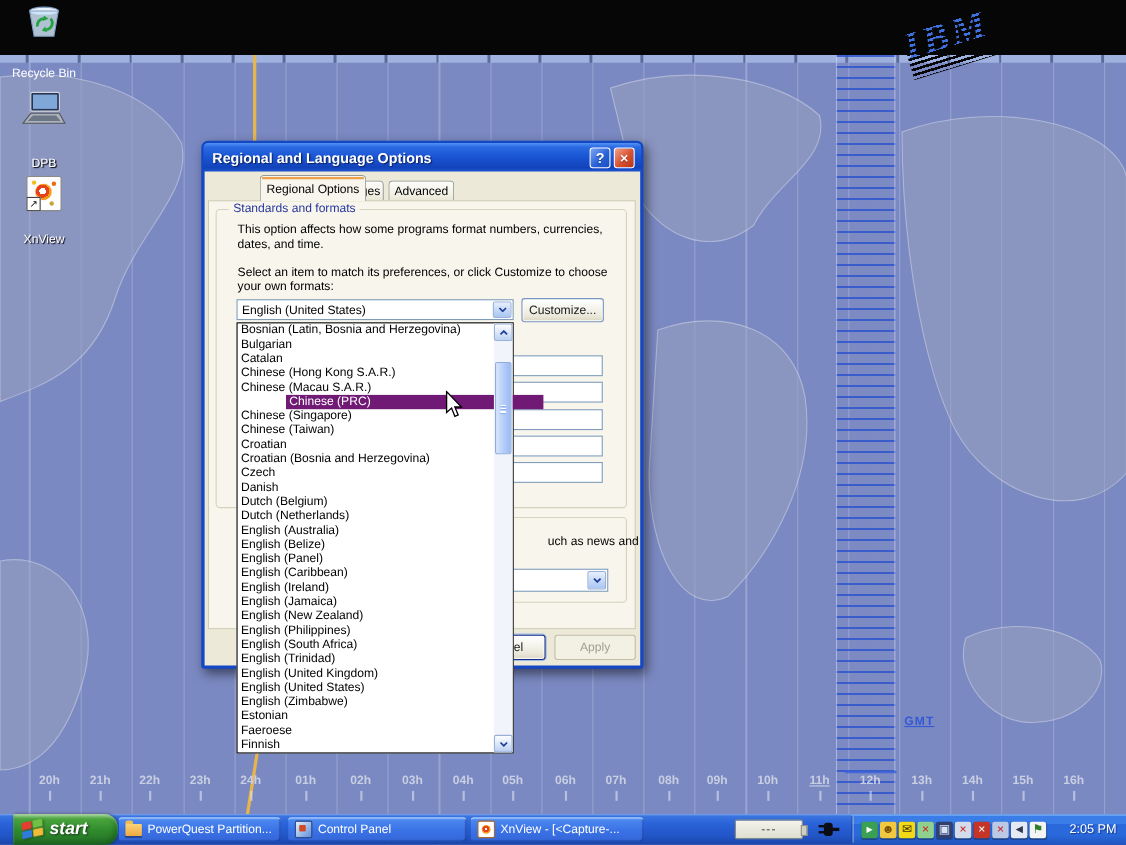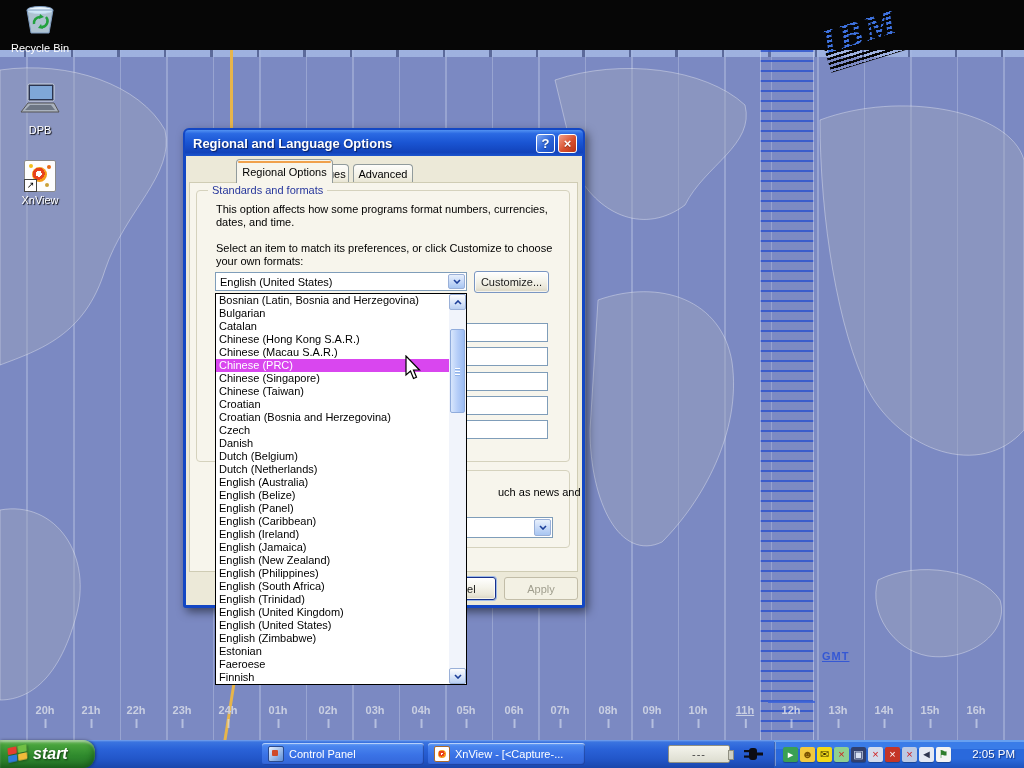--- a/index.html
+++ b/index.html
@@ -29,21 +29,21 @@
   
   #topband{position:absolute;left:0;top:0;width:1024px;height:50px;background:#060606;z-index:4;}
   #ibm{position:absolute;right:54px;top:0px;width:150px;height:48px;transform:rotate(-17deg);}
   #ibm .txt{font-style:italic;font-weight:900;font-size:36px;letter-spacing:3px;color:#3e71dd;
     font-family:"Liberation Serif",serif;}
   #ibm::after{content:'';position:absolute;inset:-4px 0;
     background:repeating-linear-gradient(180deg,transparent 0 2.5px,#060606 2.5px 4.8px);}
 
   
   .dicon{position:absolute;width:64px;text-align:center;z-index:5;cursor:default;}
-  .dicon .lbl{margin-top:2px;font-size:11px;color:#fff;}
+  .dicon .lbl{margin-top:20px;font-size:11px;color:#fff;}
   .shadowed .lbl{text-shadow:1px 1px 1px #000;}
   .xn-box{width:30px;height:30px;margin:0 auto;background:#fdfdfd;border:1px solid #8a8a8a;
     border-radius:2px;position:relative;}
   .xn-sun{position:absolute;left:7px;top:6px;width:15px;height:15px;border-radius:50%;
     background:radial-gradient(circle at 45% 45%,#fff 0 3px,#e8421c 3px 6px,#f59b18 6px 8px);}
   .xn-ray1{position:absolute;left:4px;top:3px;width:4px;height:4px;border-radius:50%;background:#f2c01c;}
   .xn-ray2{position:absolute;right:4px;top:4px;width:4px;height:4px;border-radius:50%;background:#e86a14;}
   .xn-ray3{position:absolute;right:6px;bottom:4px;width:4px;height:4px;border-radius:50%;background:#caa23c;}
   .sc-arrow{position:absolute;left:-1px;bottom:-1px;width:11px;height:11px;background:#fff;
     border:1px solid #444;font-size:9px;line-height:10px;color:#000;}
@@ -96,39 +96,39 @@
   .samplebox{position:absolute;left:254px;width:108px;height:19px;box-sizing:border-box;
     background:#fff;border:1px solid #7f9db9;}
   #locbox{position:absolute;left:258px;top:339px;width:126px;height:78px;box-sizing:border-box;
     border:1px solid #d5d2bd;border-radius:4px;}
 
   
   #langlist{position:absolute;left:215px;top:293px;width:252px;height:392px;box-sizing:border-box;
     background:#fff;border:1px solid #000;z-index:30;}
   .li{height:13px;line-height:13px;font-size:11px;padding-left:3px;color:#000;white-space:nowrap;
     width:231px;overflow:hidden;}
-  .li.sel{background:#d946ef;color:#fff;}
+  .li.sel{background:#701a75;color:#fff;margin-left:44px;}
   #sbar{position:absolute;right:0;top:0;bottom:0;width:17px;background:#f1f4fb;}
   .sb-btn{position:absolute;left:0;right:0;height:16px;box-sizing:border-box;border:1px solid #9ab0d8;
     border-radius:2px;background:linear-gradient(180deg,#fdfdfe,#d6e3f8 60%,#bad0f2);
     display:flex;align-items:center;justify-content:center;}
   #sb-up{top:0;} #sb-down{bottom:0;}
   #sb-thumb{position:absolute;left:1px;right:1px;top:35px;height:84px;box-sizing:border-box;
     border:1px solid #90acdc;border-radius:2px;
     background:linear-gradient(90deg,#d8e6fc,#b6cef8 50%,#9abbf2);}
   #sb-thumb::after{content:'';position:absolute;left:4px;right:4px;top:38px;height:9px;
     background:repeating-linear-gradient(180deg,#fff 0 1px,#8fb2e8 1px 2px,transparent 2px 3px);}
 
   
   #cursor{position:absolute;left:404px;top:355px;z-index:100;}
 
   
   #taskbar{position:absolute;left:0;bottom:0;width:1024px;height:28px;z-index:50;
     background:linear-gradient(180deg,#7aa4ec 0,#3a74e0 2px,#2a62d8 9px,#2256c9 19px,#1a46ab 28px);}
-  #startbtn{position:absolute;left:0;top:0;height:28px;width:95px;border-radius:0 12px 12px 0;
+  #startbtn{position:absolute;left:12px;top:0;height:28px;width:95px;border-radius:0 12px 12px 0;
     background:linear-gradient(180deg,#7fc271 0%,#48a33c 18%,#2f8a2d 55%,#27772a 100%);
     box-shadow:inset -2px -3px 6px rgba(0,50,0,.4),inset 0 2px 2px rgba(255,255,255,.4),1px 0 3px rgba(0,0,0,.4);
     display:flex;align-items:center;gap:5px;padding-left:8px;box-sizing:border-box;}
   #startbtn .s{font-style:italic;font-weight:bold;font-size:16px;color:#fff;text-shadow:1px 1px 2px rgba(0,0,0,.6);}
   .flag{width:20px;height:16px;display:grid;grid-template-columns:9px 9px;grid-template-rows:7px 7px;
     gap:1px;transform:skewY(-8deg) rotate(-4deg);filter:drop-shadow(1px 1px 1px rgba(0,0,0,.4));}
   .flag span{border-radius:1px;}
   .fr{background:#e33e30;} .fg{background:#71bf44;} .fb{background:#2e7bdc;} .fy{background:#f1bb3a;}
 
   .task{position:absolute;top:3px;height:22px;border-radius:3px;box-sizing:border-box;
@@ -512,20 +512,24 @@
   <div id="startbtn">
     <span class="flag">
       <span class="fr"></span>
         <span class="fg"></span>
         <span class="fb"></span>
         <span class="fy"></span>
     </span>
     <span class="s">start</span>
   </div>
 
+  <div class="task" id="task0">
+    <span class="folder-icon"></span>
+    <span>PowerQuest Partition...</span>
+  </div>
   <div class="task" id="task1">
     <span class="cpl-icon"></span>
     <span>Control Panel</span>
   </div>
   <div class="task" id="task2">
     <span class="xnv-icon"></span>
     <span>XnView - [&lt;Capture-...</span>
   </div>
 
   <div id="battery">---</div>

